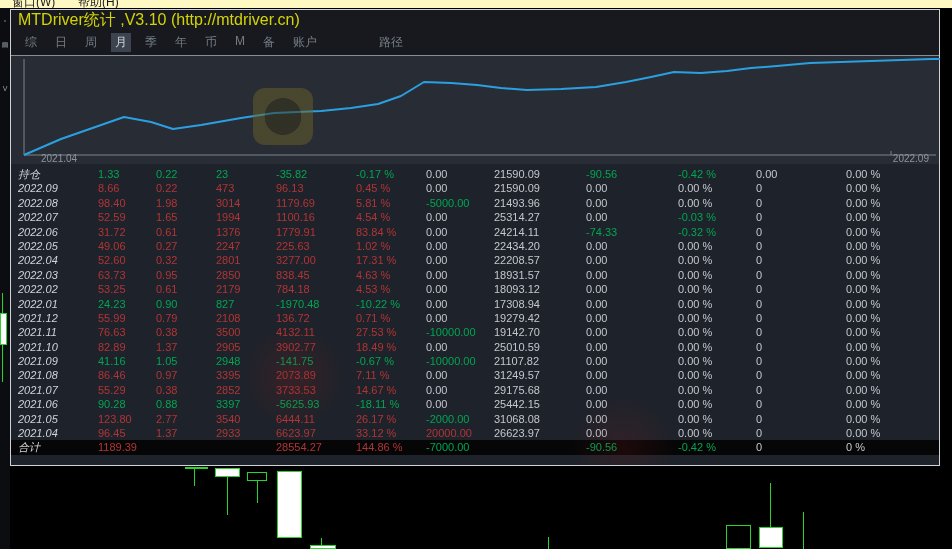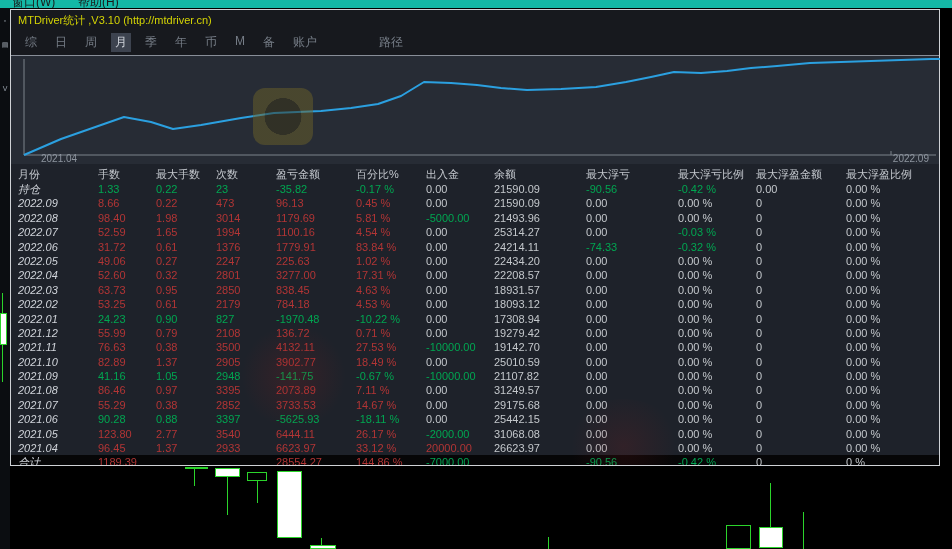--- a/index.html
+++ b/index.html
@@ -1,35 +1,35 @@
 <!DOCTYPE html>
 <html><head>
 <meta charset="utf-8">
 <style>
   html,body{margin:0;padding:0;background:#000;}
   .screen{position:relative;width:952px;height:549px;background:#000;overflow:hidden;
           font-family:"Liberation Sans",sans-serif;}
   
-  .menubar{position:absolute;left:0;top:0;width:952px;height:8px;background:#14b8a6;overflow:hidden;z-index:3;}
+  .menubar{position:absolute;left:0;top:0;width:952px;height:8px;background:#fef9c3;overflow:hidden;z-index:3;}
   .menubar .mitem{position:absolute;top:-6px;font-size:12px;color:#1a1a1a;white-space:nowrap;}
   
   .left-strip{position:absolute;left:0;top:8px;width:10px;height:541px;background:#0b0d11;z-index:1;}
   .left-strip .sicon{position:absolute;left:0;width:10px;text-align:center;color:#9aa2ac;font-size:7px;line-height:10px;}
   
   .candle-layer{position:absolute;left:0;top:0;width:952px;height:549px;z-index:1;}
   .candle-body{position:absolute;border:1px solid #2bd42b;box-sizing:border-box;}
   .candle-body.white{background:#ffffff;}
   .candle-body.black{background:#000000;}
   .candle-wick{position:absolute;width:1px;background:#2bd42b;}
   .candle-hline{position:absolute;height:2px;background:#2bd42b;}
   
   .stats-window{position:absolute;left:10px;top:9px;width:930px;height:457px;background:#17191e;
                 border:1px solid #cfd2d6;box-sizing:border-box;display:flex;flex-direction:column;z-index:2;}
   .titlebar{height:20px;flex:0 0 20px;display:flex;align-items:center;padding-left:7px;
-            color:#d4d404;font-size:11px;}
+            color:#d4d404;font-size:16px;}
   .toolbar{height:25px;flex:0 0 25px;display:flex;align-items:center;gap:10px;padding-left:10px;
            color:#767d87;font-size:12px;}
   .tbtn{padding:1px 4px;cursor:default;}
   .tbtn.active{background:#3d434f;color:#cfd3da;}
   .path-label{margin-left:48px;}
   
   .chart-panel{height:108px;flex:0 0 108px;background:#272c35;position:relative;
                border-top:1px solid #888e98;}
   .chart-panel svg{position:absolute;left:0;top:0;}
   .axis-label{position:absolute;color:#8e959f;font-size:10px;top:97px;}
@@ -114,34 +114,20 @@
         <line x1="13" y1="3" x2="13" y2="99" stroke="#7d838c" stroke-width="1"></line>
         <line x1="13" y1="99" x2="925" y2="99" stroke="#7d838c" stroke-width="1"></line>
         <line x1="880" y1="95" x2="880" y2="99" stroke="#7d838c" stroke-width="1"></line>
         <polyline fill="none" stroke="#2ba0e0" stroke-width="2" stroke-linejoin="round" points="13,99 50,83 113,61 140,66 162,73 190,69 230,62 263,57 310,55 340,52 367,48 390,40 413,26 440,27 466,29 490,32 516,34 550,33 585,31 615,26 640,21 663,16 690,17 716,15 740,12 766,10 799,7 830,6 860,5 890,4 920,3 929,3"></polyline>
       </svg>
       <div class="chart-watermark"></div>
       <span class="axis-label start">2021.04</span>
       <span class="axis-label end">2022.09</span>
     </div>
     <div class="table-area">
-      <div class="trow head">
-          <span class="cell">月份</span>
-          <span class="cell">手数</span>
-          <span class="cell">最大手数</span>
-          <span class="cell">次数</span>
-          <span class="cell">盈亏金额</span>
-          <span class="cell">百分比%</span>
-          <span class="cell">出入金</span>
-          <span class="cell">余额</span>
-          <span class="cell">最大浮亏</span>
-          <span class="cell">最大浮亏比例</span>
-          <span class="cell">最大浮盈金额</span>
-          <span class="cell">最大浮盈比例</span>
-        </div>
       <div>
           <div class="trow">
             <span class="cell c-m">持仓</span>
             <span class="cell c-g">1.33</span>
             <span class="cell c-g">0.22</span>
             <span class="cell c-g">23</span>
             <span class="cell c-g">-35.82</span>
             <span class="cell c-g">-0.17 %</span>
             <span class="cell c-w">0.00</span>
             <span class="cell c-w">21590.09</span>

